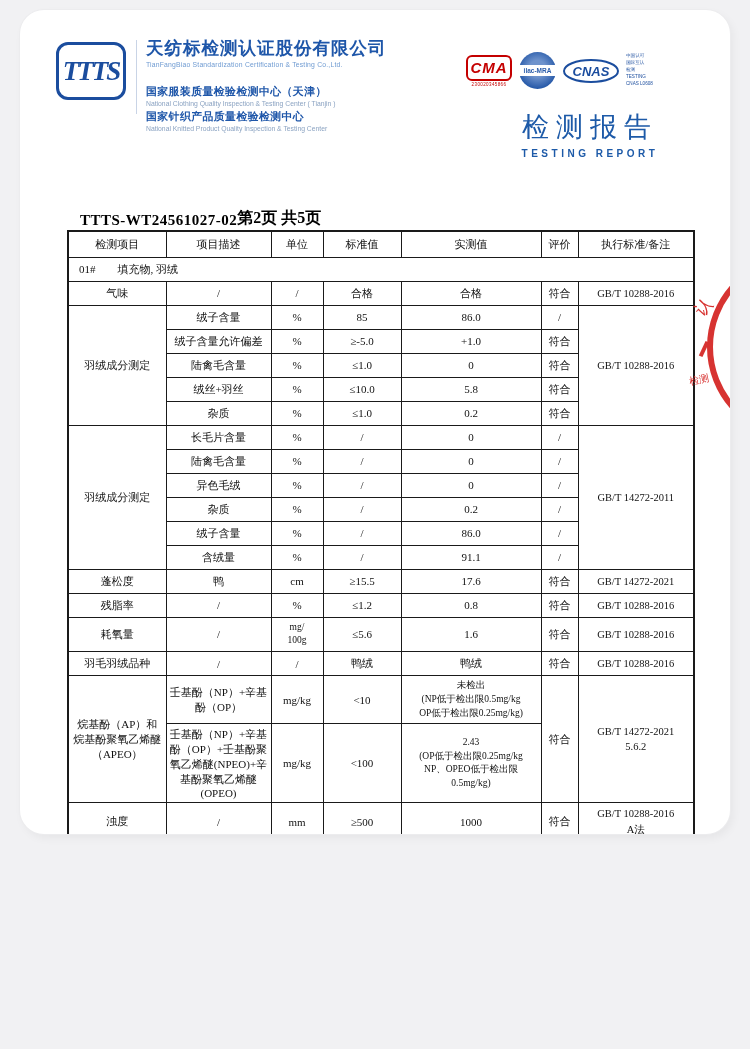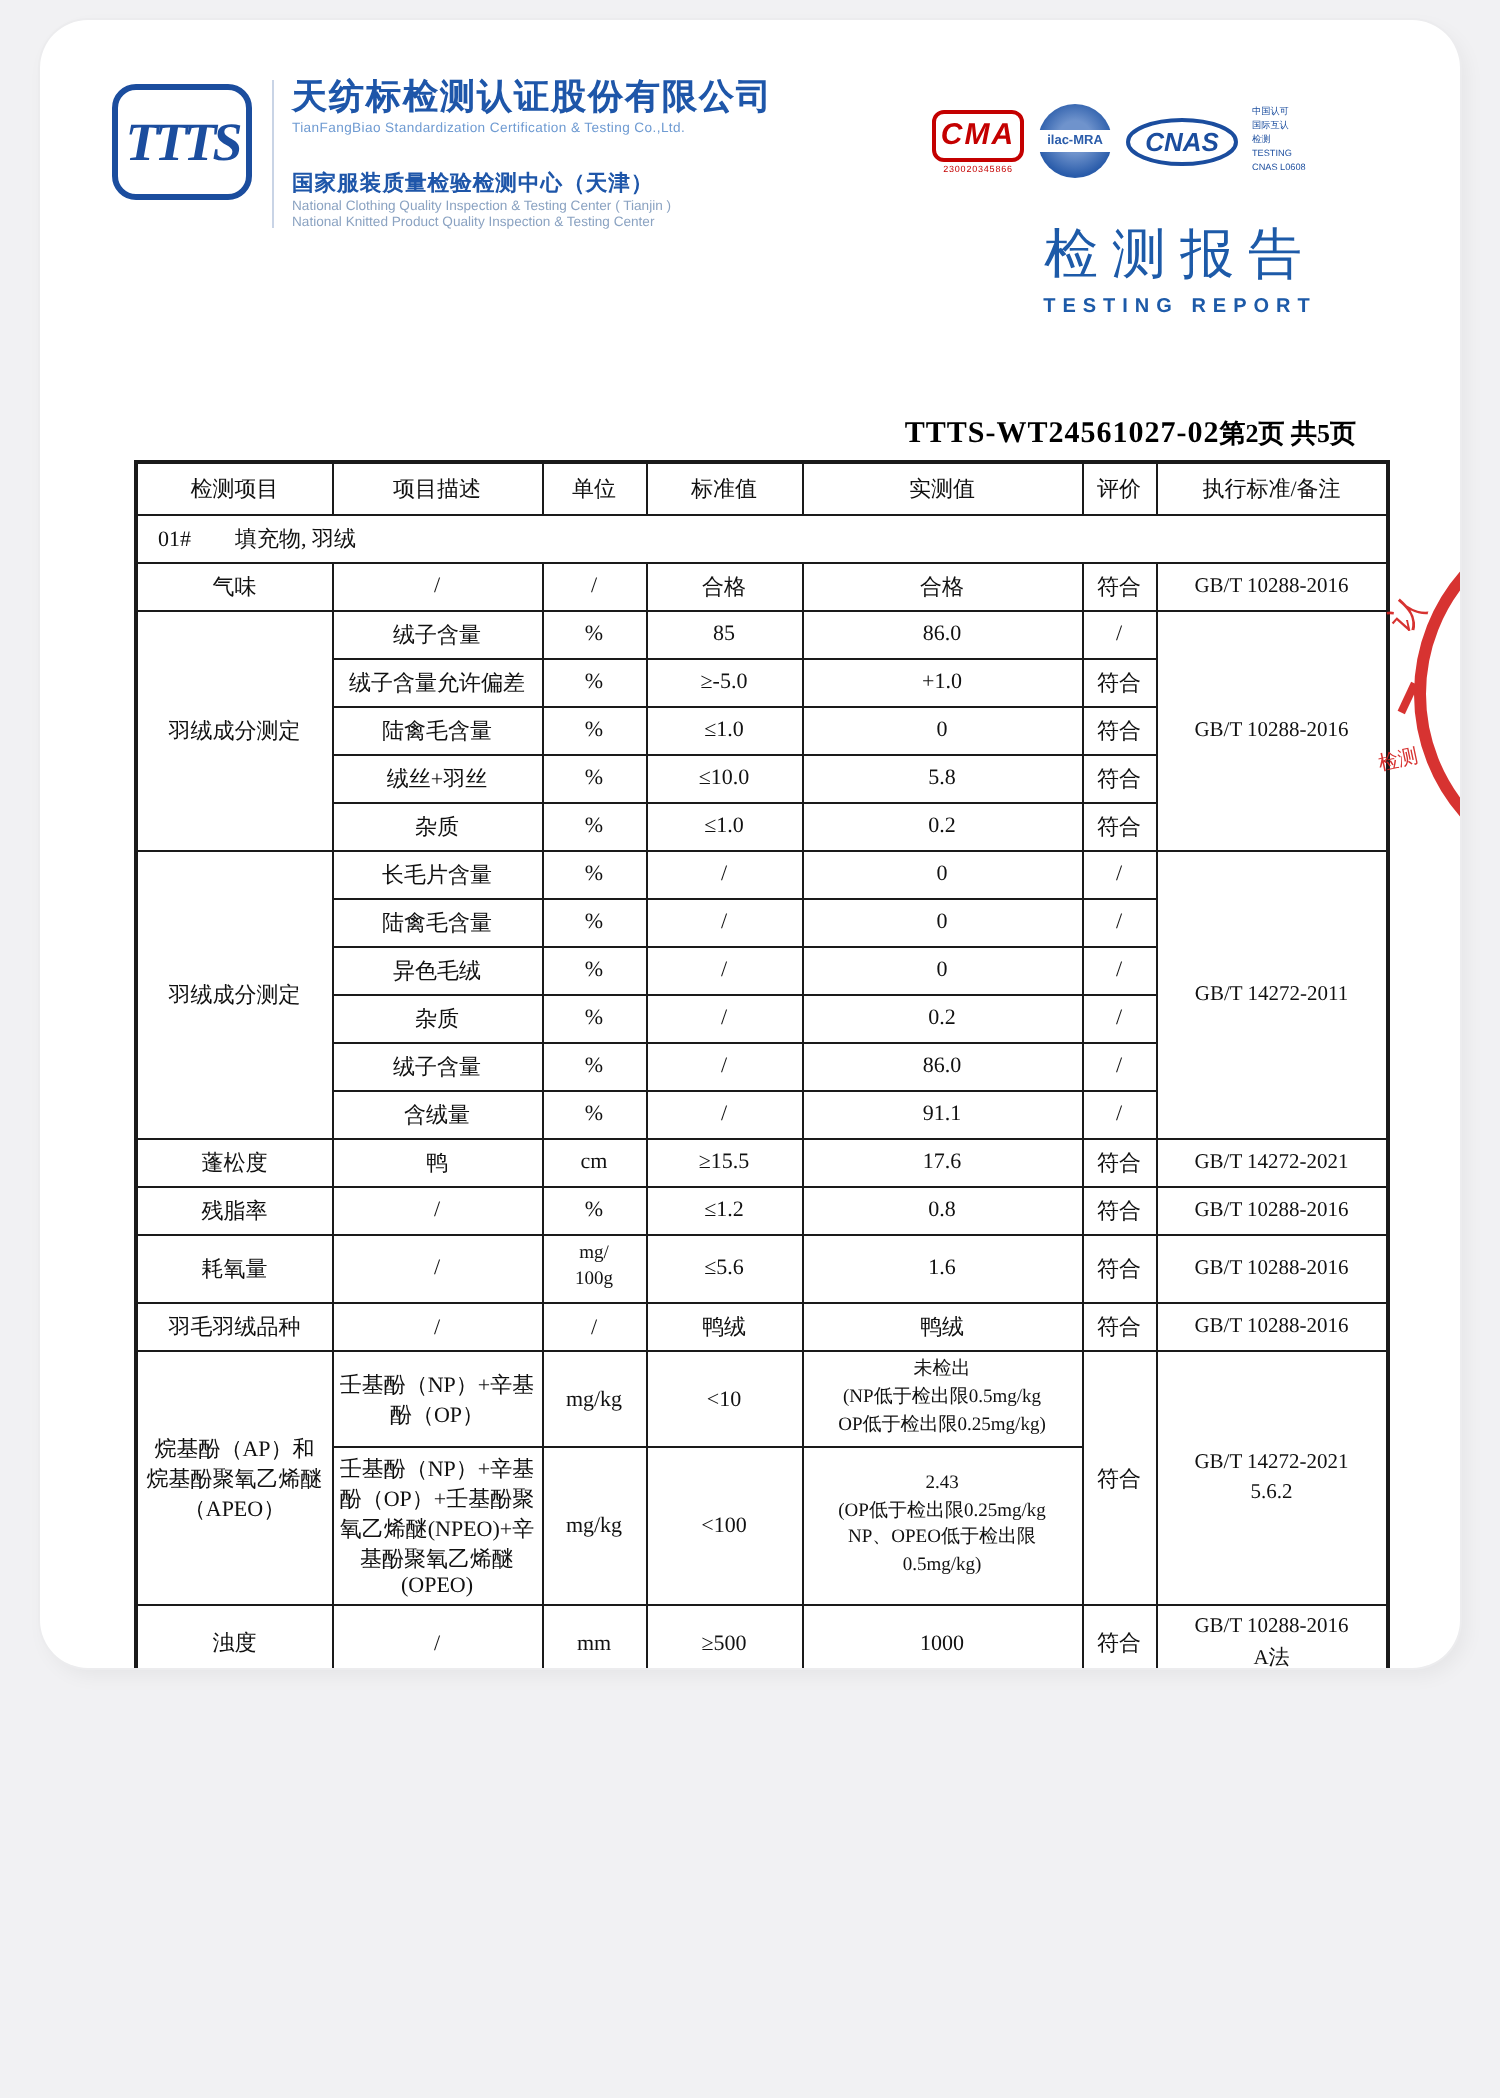--- a/index.html
+++ b/index.html
@@ -41,24 +41,24 @@
     font-family:"Liberation Sans",sans-serif; font-size:6.5px; font-weight:bold; color:#2a5caa;}
   .cnas{ position:relative; width:56px; height:24px; }
   .cnas svg{ position:absolute; left:0; top:0; }
   .mark-side{ font-family:"Liberation Sans",sans-serif; font-size:4.6px; color:#1b4d9e;
     line-height:1.5; white-space:pre-line; }
   .report-title{ position:absolute; left:450px; top:99px; width:240px; text-align:center;
     font-family:"Liberation Sans","DejaVu Sans",sans-serif; color:#1d5aa8;}
   .report-title .cn{ font-size:27px; letter-spacing:7px; font-weight:500; }
   .report-title .en{ font-size:10px; font-weight:bold; letter-spacing:3.5px; margin-top:3px; }
   
-  .num-row{ position:absolute; left:32px; top:198px; width:626px;
-    display:flex; justify-content:flex-end; align-items:flex-end; }
+  .num-row{ position:absolute; left:60px; top:198px; width:626px;
+    display:flex; justify-content:flex-start; align-items:flex-end; }
   .num-row .no{ font-weight:bold; font-size:15px; letter-spacing:.5px; }
-  .num-row .pg{ font-weight:bold; font-size:13px; }
+  .num-row .pg{ font-weight:bold; font-size:16px; }
   
   table{ position:absolute; left:47px; top:220px; width:626px;
     border-collapse:collapse; table-layout:fixed; border:2.5px solid #1a1a1a; }
   th,td{ border:1px solid #1a1a1a; text-align:center; vertical-align:middle;
     padding:3px 3px; font-size:11px; height:24px; white-space:pre-line;
     font-family:"Liberation Serif","DejaVu Serif",serif; color:#111; font-weight:normal; }
   th{ height:26px; }
   td.al{ text-align:left; padding-left:10px; }
   td.ml{ font-size:9.5px; line-height:1.45; }
   td.std{ font-size:10.5px; }
@@ -78,20 +78,21 @@
 
   <div class="logo-box">
     <span>TTTS</span>
   </div>
   <div class="hdr-divider"></div>
   <div class="hdr-text">
     <div class="co-cn">天纺标检测认证股份有限公司</div>
     <div class="co-en">TianFangBiao Standardization Certification &amp; Testing Co.,Ltd.</div>
     <div class="ctr-cn">国家服装质量检验检测中心（天津）</div>
     <div class="ctr-en">National Clothing Quality Inspection &amp; Testing Center ( Tianjin )</div>
+    <div class="ctr-cn" style="margin-top:3px">国家针织产品质量检验检测中心</div>
     <div class="ctr-en">National Knitted Product Quality Inspection &amp; Testing Center</div>
   </div>
 
   <div class="marks">
     <div class="cma">
       <div class="box">
           <span>CMA</span>
         </div>
       <div class="num">230020345866</div>
     </div>

